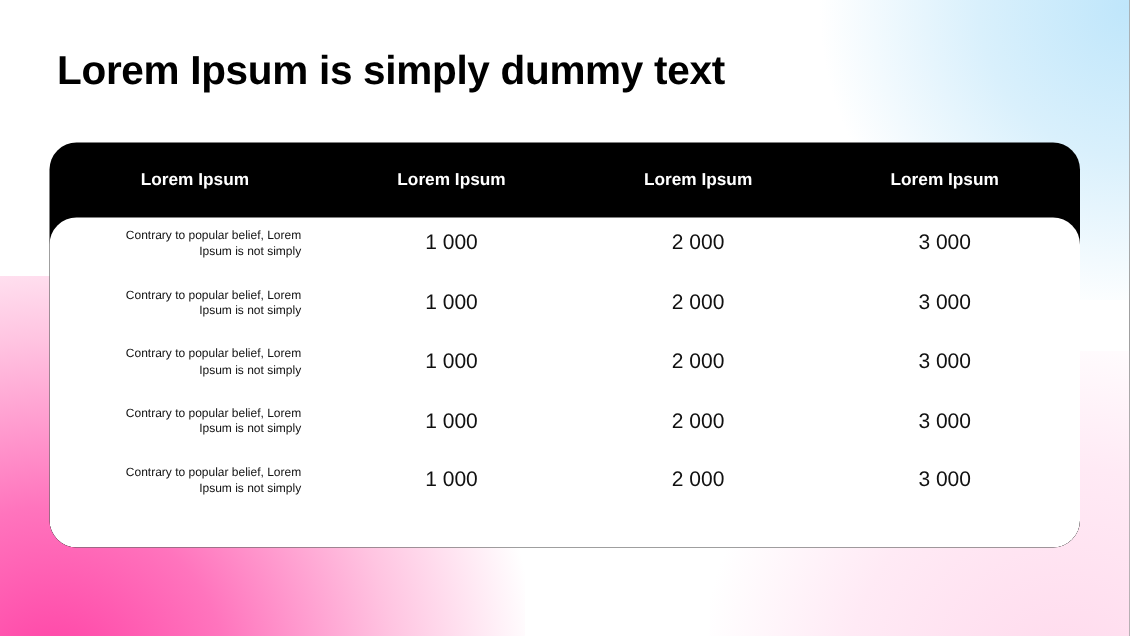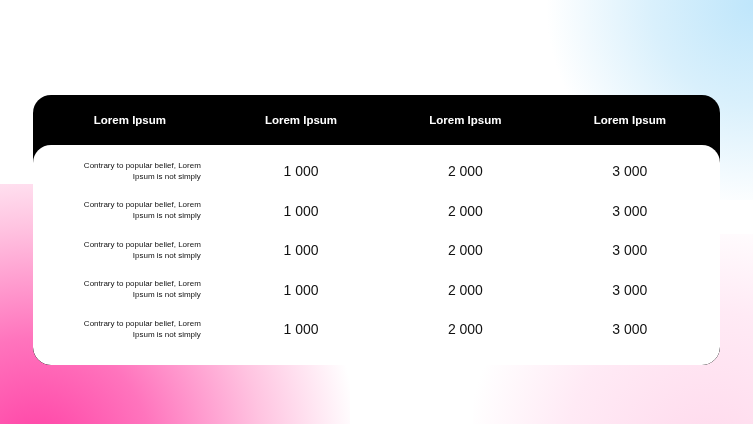--- a/index.html
+++ b/index.html
@@ -89,21 +89,21 @@
     top: 50px;
     width: 687px;
     height: 220px;
     background: #ffffff;
     border-radius: 18px;
     box-sizing: border-box;
     padding: 7px 8px 0 8px;
   }
   .row {
     display: flex;
-    align-items: center;
+    align-items: flex-start;
     height: 39.5px;
     box-sizing: border-box;
   }
   .cell {
     font-size: 8px;
     color: #111111;
     text-align: center;
     line-height: 1.35;
   }
   .col-0 { width: 26.5%; padding-right: 18px; box-sizing: border-box; text-align: right; }
@@ -121,20 +121,21 @@
 </style>
 </head>
 <body>
 
 <div class="slide">
 
   <div class="grad-tr"></div>
   <div class="grad-bl"></div>
   <div class="grad-br"></div>
 
+  <div class="slide-title">Lorem Ipsum is simply dummy text</div>
 
   <div class="card">
 
     <div class="table-head">
       <div class="th col-0">Lorem Ipsum</div>
       <div class="th col-1">Lorem Ipsum</div>
       <div class="th col-2">Lorem Ipsum</div>
       <div class="th col-3">Lorem Ipsum</div>
     </div>
 

